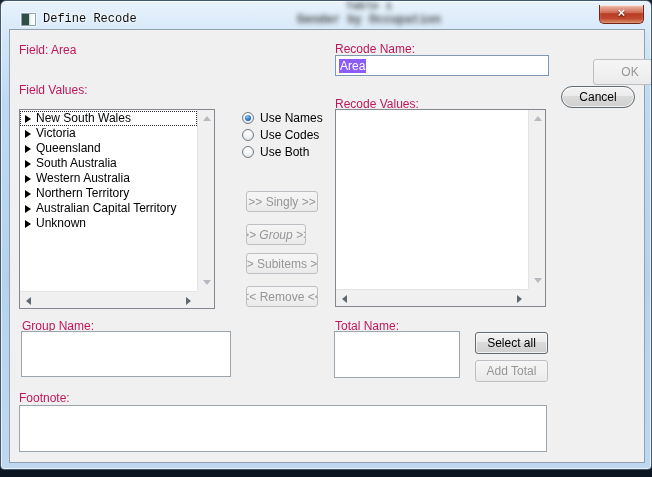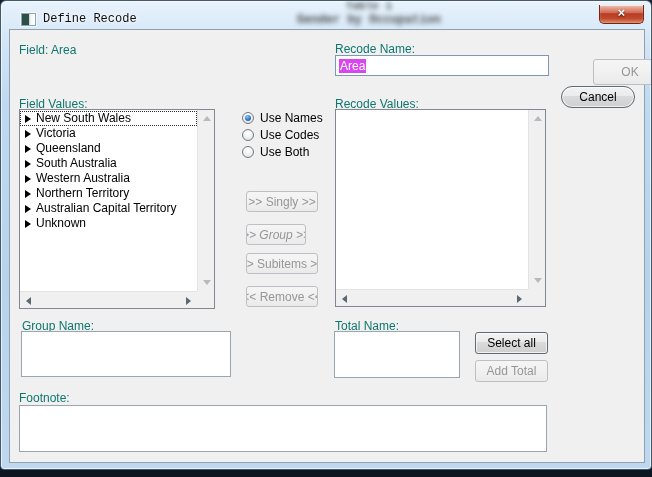--- a/index.html
+++ b/index.html
@@ -42,26 +42,26 @@
     color:#fff; text-align:center; line-height:17px; font-size:13px; font-weight:bold;
     text-shadow:0 1px 2px rgba(60,10,5,.9);
     cursor:pointer;
   }
 
   
   .client {
     position:absolute; left:8px; top:28px; width:636px; height:434px;
     background:#f0f0f0; border:1px solid #8fa0ae;
   }
-  .lbl { position:absolute; color:#0f766e; white-space:nowrap; }
+  .lbl { position:absolute; color:#be185d; white-space:nowrap; }
 
   
   .textbox, .textarea { position:absolute; background:#fff; border:1px solid #8096a8; }
   .textbox { padding:2px 3px; line-height:16px; }
-  .sel { background:#d946ef; color:#fff; padding:0 1px; }
+  .sel { background:#8b5cf6; color:#fff; padding:0 1px; }
   .textarea { border-color:#9aa5ae; }
 
   
   .btn {
     position:absolute; border-radius:3px; text-align:center;
     font-size:12px; overflow:hidden; white-space:nowrap;
     display:flex; align-items:center; justify-content:center;
     cursor:pointer;
   }
   .btn.enabled {
@@ -133,21 +133,21 @@
       <div class="lbl" style="left:9px; top:13px;">Field: Area</div>
       <div class="lbl" style="left:325px; top:12px;">Recode Name:</div>
 
       <div class="textbox" style="left:325px; top:25px; width:214px; height:21px; border-color:#7c98b2;">
         <span class="sel">Area</span>
       </div>
 
       <div class="btn disabled" style="left:575px; top:29px; width:74px; height:26px;margin-left:8px;">OK</div>
       <div class="btn enabled" style="left:551px; top:56px; width:74px; height:22px;border-radius:11px;">Cancel</div>
 
-      <div class="lbl" style="left:9px; top:67px;">Field Values:</div>
+      <div class="lbl" style="left:9px; top:53px;">Field Values:</div>
       <div class="listbox" style="left:9px; top:79px; width:196px; height:200px;">
         <div class="lv-items">
 
         <div class="lv-item focused">
               <span class="tri-r"></span>
               <span>New South Wales</span>
             </div>
             <div class="lv-item">
               <span class="tri-r"></span>
               <span>Victoria</span>

